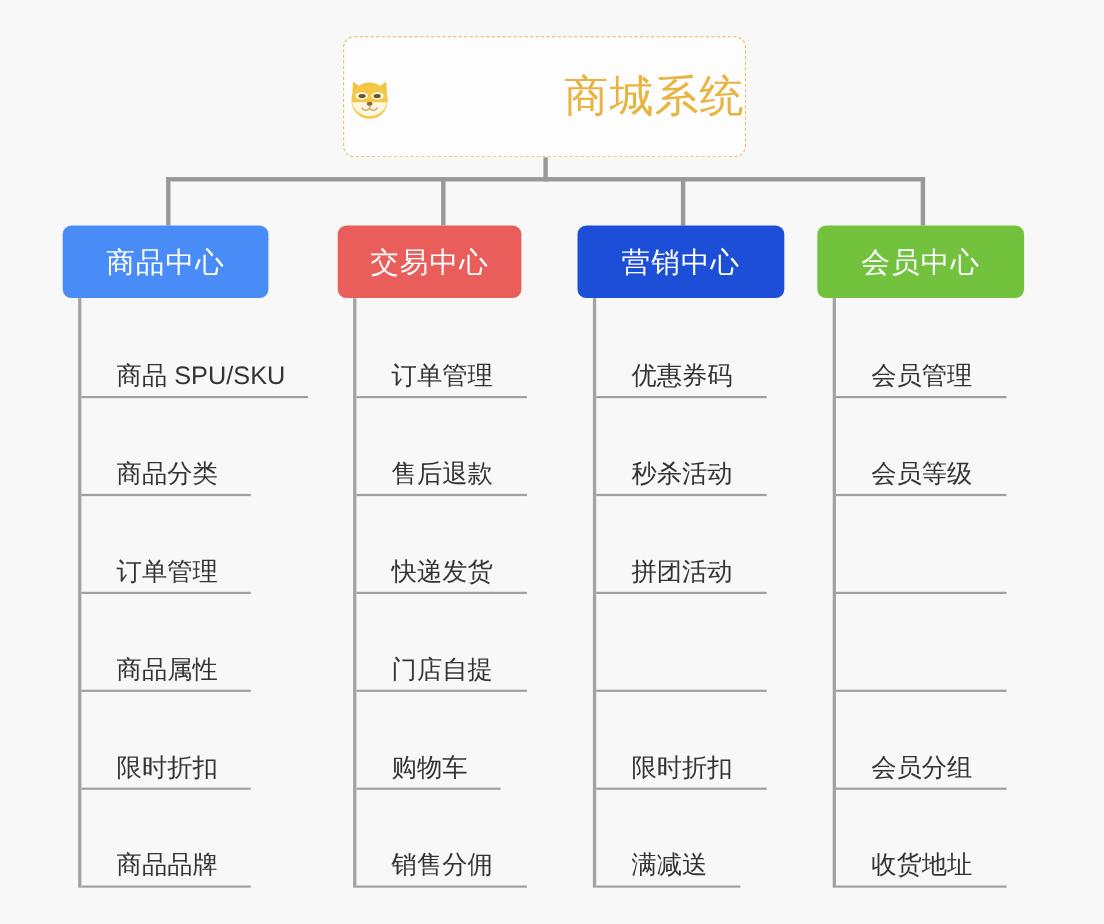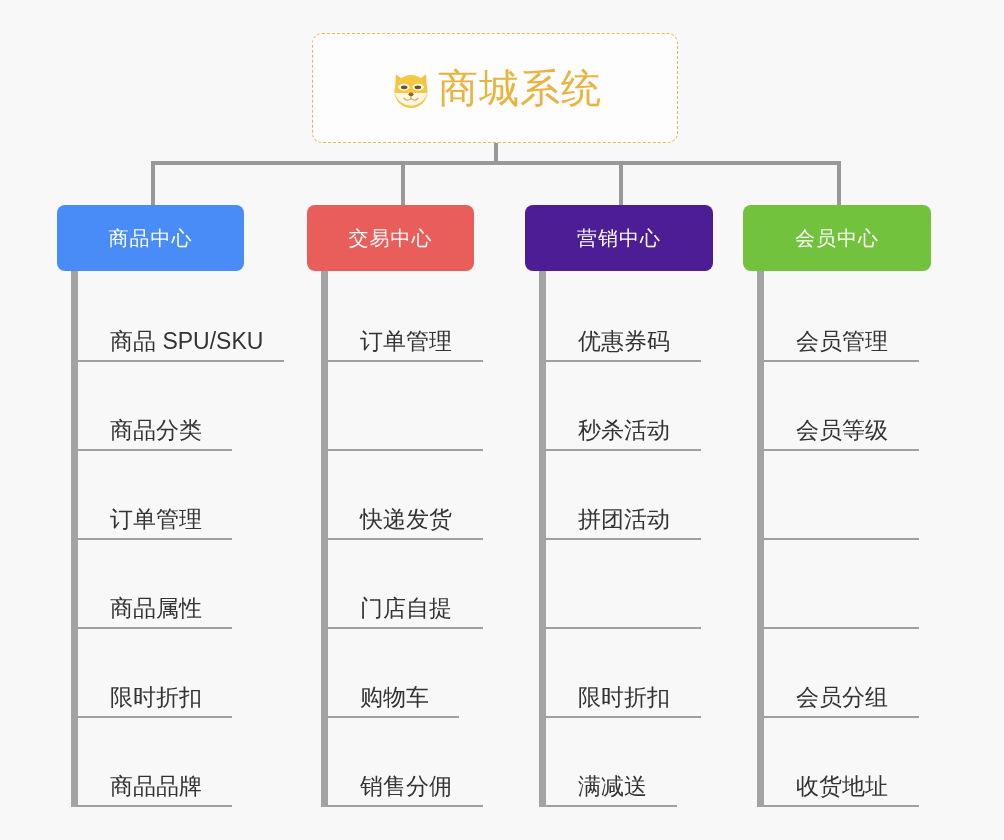--- a/index.html
+++ b/index.html
@@ -28,21 +28,21 @@
     left: 312px;
     top: 33px;
     width: 366px;
     height: 110px;
     background: #fdfdfd;
     border: 1px dashed #e8b94e;
     border-radius: 10px;
     box-sizing: border-box;
     display: flex;
     align-items: center;
-    justify-content: center;
+    justify-content: space-between;
     gap: 4px;
   }
   .root-icon {
     width: 46px;
     height: 46px;
     flex: 0 0 auto;
     position: relative;
     top: 2px;
   }
   .root-title {
@@ -92,34 +92,34 @@
   .col-3 { left: 525px; width: 210px; }
   .col-4 { left: 743px; width: 210px; }
 
   .cat-box {
     height: 66px;
     border-radius: 8px;
     display: flex;
     align-items: center;
     justify-content: center;
     color: #ffffff;
-    font-size: 20px;
+    font-size: 26px;
     letter-spacing: 1px;
     box-sizing: border-box;
   }
   .col-1 .cat-box { width: 187px; }
   .col-2 .cat-box { width: 167px; }
   .col-3 .cat-box { width: 188px; }
   .col-4 .cat-box { width: 188px; }
 
   
   .leaf-list {
     position: relative;
     margin-left: 14px;
-    border-left: 7px solid #a3a3a3;
+    border-left: 3px solid #a3a3a3;
     padding-top: 2px;
   }
   .leaf-item {
     height: 89px;
     display: flex;
     align-items: flex-end;
     box-sizing: border-box;
     position: relative;
   }
   .leaf-underline {
@@ -212,20 +212,21 @@
   <div class="column col-2">
     <div class="cat-box" style="background: rgb(233, 93, 90);">
       <span>交易中心</span>
     </div>
     <div class="leaf-list">
       <div class="leaf-item">
         <span class="leaf-text">订单管理</span>
         <span class="leaf-underline" style="width:155px"></span>
       </div>
       <div class="leaf-item">
+        <span class="leaf-text">售后退款</span>
         <span class="leaf-underline" style="width:155px"></span>
       </div>
       <div class="leaf-item">
         <span class="leaf-text">快递发货</span>
         <span class="leaf-underline" style="width:155px"></span>
       </div>
       <div class="leaf-item">
         <span class="leaf-text">门店自提</span>
         <span class="leaf-underline" style="width:155px"></span>
       </div>
@@ -234,21 +235,21 @@
         <span class="leaf-underline" style="width:131px"></span>
       </div>
       <div class="leaf-item">
         <span class="leaf-text">销售分佣</span>
         <span class="leaf-underline" style="width:155px"></span>
       </div>
     </div>
   </div>
 
   <div class="column col-3">
-    <div class="cat-box" style="background: #4c1d95;">
+    <div class="cat-box" style="background: #1d4ed8;">
       <span>营销中心</span>
     </div>
     <div class="leaf-list">
       <div class="leaf-item">
         <span class="leaf-text">优惠券码</span>
         <span class="leaf-underline" style="width:155px"></span>
       </div>
       <div class="leaf-item">
         <span class="leaf-text">秒杀活动</span>
         <span class="leaf-underline" style="width:155px"></span>

